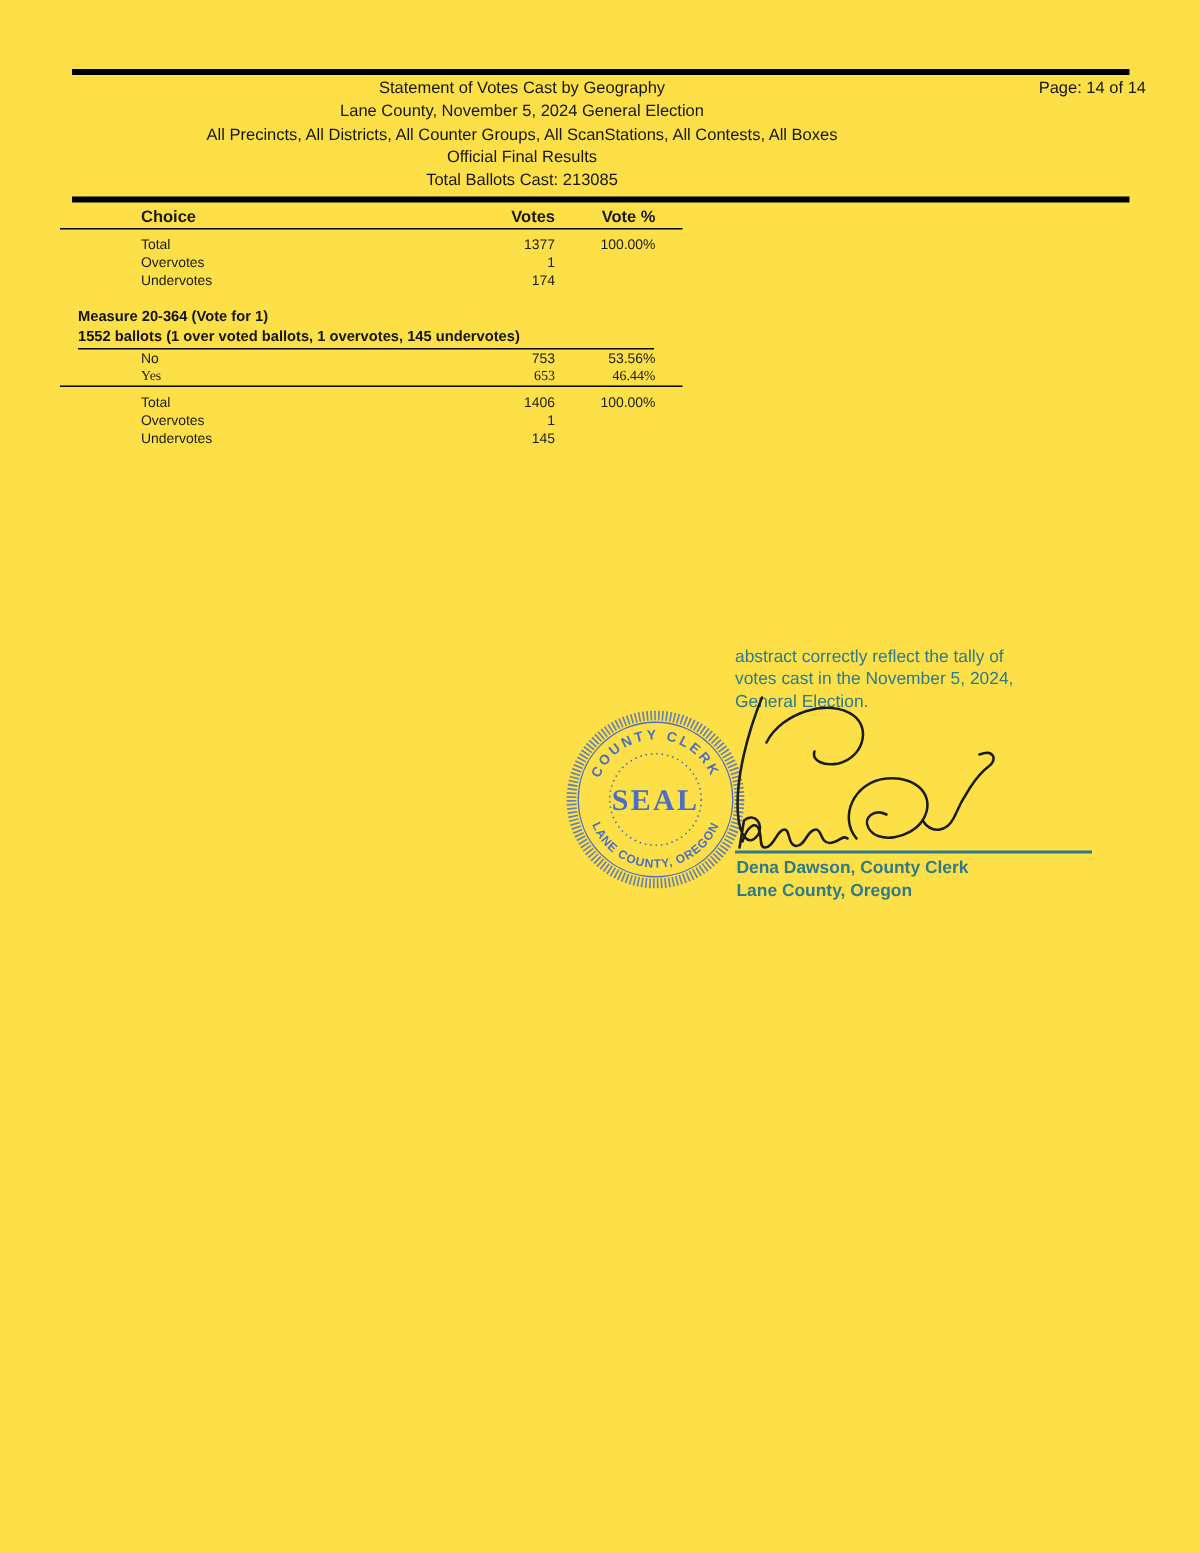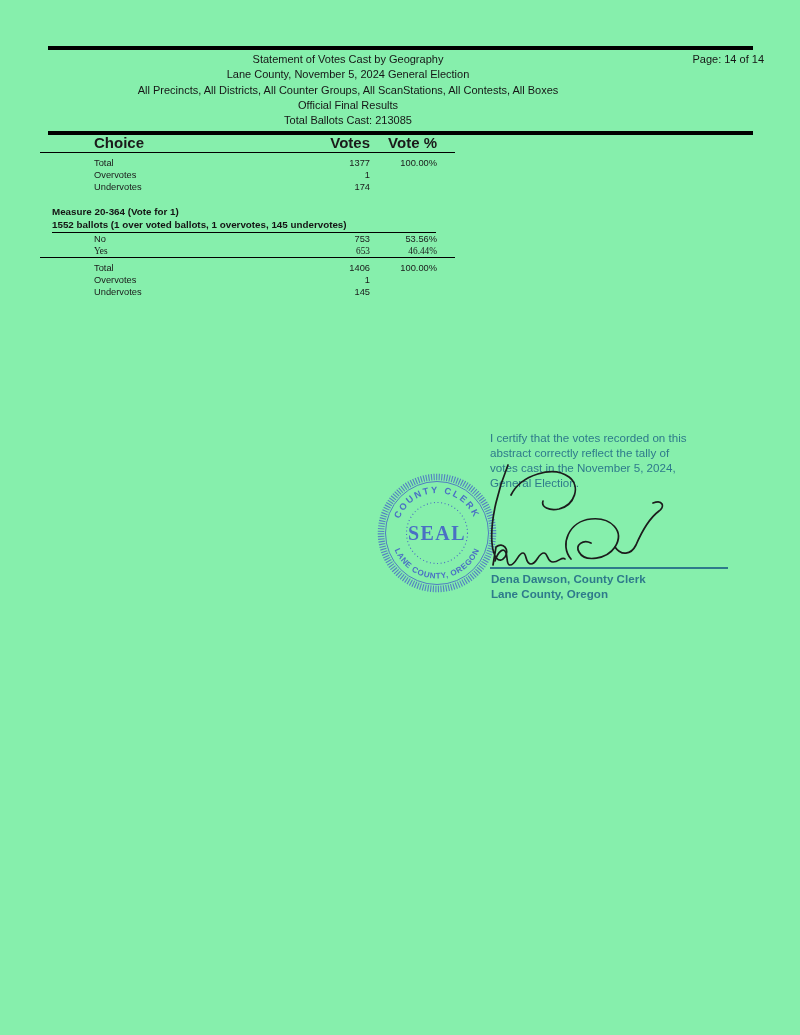--- a/index.html
+++ b/index.html
@@ -1,38 +1,38 @@
 <!DOCTYPE html>
 <html><head>
 <meta charset="utf-8">
 <style>
   html,body{margin:0;padding:0;background:#ffffff;}
   .page{
     position:relative;
     width:800px;height:1035px;
-    background:#86efac;
+    background:#fde047;
     font-family:"Liberation Sans", sans-serif;
     color:#111;
     overflow:hidden;
   }
   
   .rule{position:absolute;background:#000;height:3.5px;left:48px;width:705px;}
   .rule-top{top:46px;}
   .rule-mid{top:131px;}
   .header-center{
     position:absolute;left:48px;top:52px;width:600px;
     text-align:center;font-size:11px;line-height:15.3px;color:#161616;
   }
   .page-label{
     position:absolute;top:53px;right:36px;font-size:11px;color:#161616;
   }
   
   .vt{position:absolute;left:40px;width:415px;font-size:9.3px;color:#1a1a1a;}
   .vt-header{
-    position:relative;height:14px;font-weight:bold;font-size:15px;
+    position:relative;height:14px;font-weight:bold;font-size:11px;
     border-bottom:1.4px solid #000;
   }
   .vt-row{position:relative;height:12px;}
   .c-label{position:absolute;left:54px;bottom:1px;white-space:nowrap;}
   .vt-header .c-label{left:54px;}
   .c-votes{position:absolute;right:85px;bottom:1px;white-space:nowrap;}
   .c-pct{position:absolute;right:18px;bottom:1px;white-space:nowrap;}
   .t1{top:138px;}
   .t2{top:233px;}
   .sep-after{border-bottom:1.4px solid #000;font-family:Liberation Serif, serif;}
@@ -131,21 +131,20 @@
       <span class="c-pct"></span>
     </div>
     <div class="vt-row">
       <span class="c-label">Undervotes</span>
       <span class="c-votes">145</span>
       <span class="c-pct"></span>
     </div>
   </div>
 
   <div class="cert-text">
-    <div>I certify that the votes recorded on this</div>
     <div>abstract correctly reflect the tally of</div>
     <div>votes cast in the November 5, 2024,</div>
     <div>General Election.</div>
   </div>
 
   <svg class="seal" viewBox="0 0 124 124" xmlns="http://www.w3.org/2000/svg">
     <g fill="none" stroke="#4a6fc4">
       <circle cx="62" cy="62" r="56" stroke-width="6.5" stroke-dasharray="1.1 1.5" opacity="0.85"></circle>
       <circle cx="62" cy="62" r="51.5" stroke-width="0.9"></circle>
       <circle cx="62" cy="62" r="30.5" stroke-width="1.1" stroke-dasharray="1 2.6"></circle>

